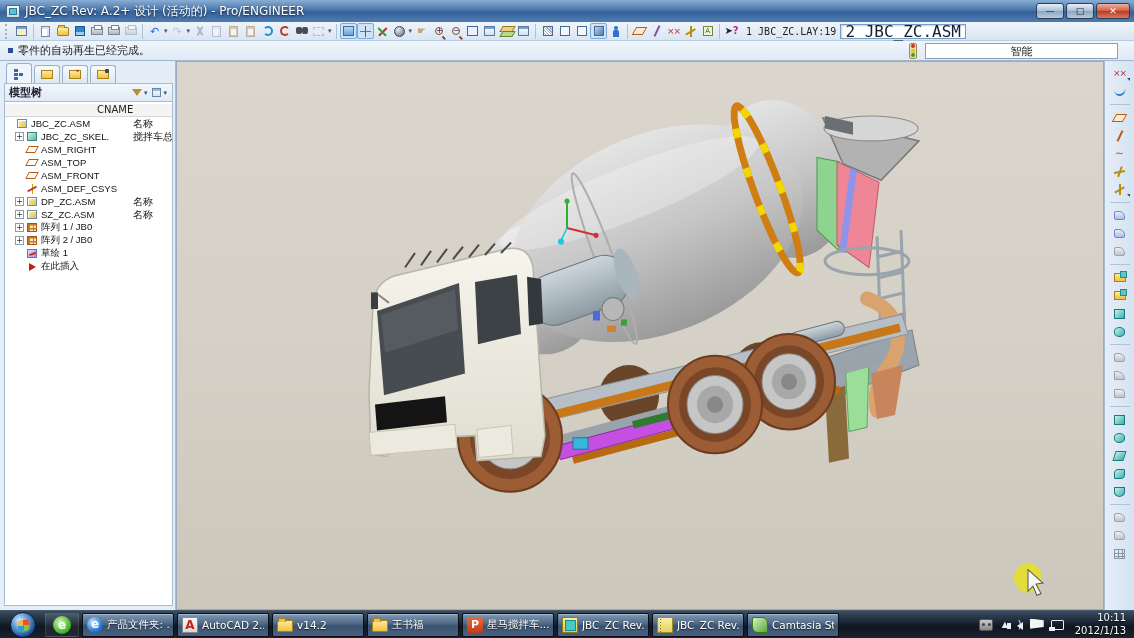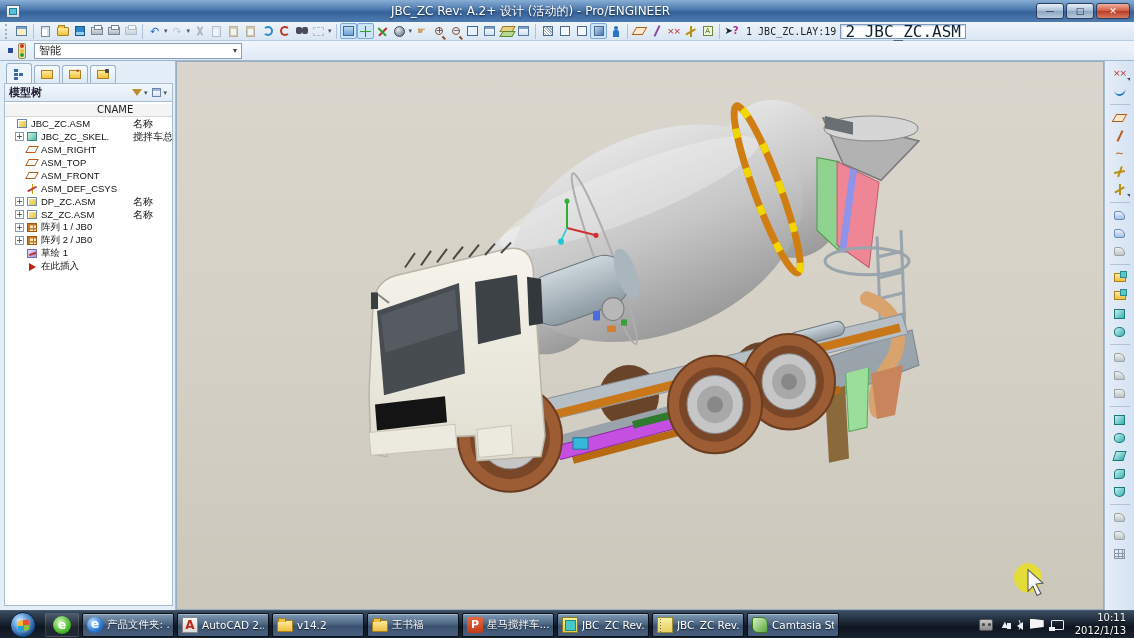--- a/index.html
+++ b/index.html
@@ -2,21 +2,21 @@
 <html><head>
 <meta charset="utf-8">
 <style>
   * { margin:0; padding:0; box-sizing:border-box; }
   html,body { width:1134px; height:638px; overflow:hidden;
     font-family:"DejaVu Sans","Liberation Sans",sans-serif; font-size:11px; }
   .app { width:1134px; height:638px; display:flex; flex-direction:column; background:#dce8f5; }
 
   
   .titlebar { height:22px; background:linear-gradient(#88aed4,#4a76ab 45%,#35619a 55%,#4f7cb0);
-    display:flex; align-items:center; color:#fff; padding:0 4px; flex:0 0 auto;text-align:center; }
+    display:flex; align-items:center; color:#fff; padding:0 4px; flex:0 0 auto; }
   .title-ico { width:14px; height:13px; background:linear-gradient(#f7f7f7,#cfd8e2); border:1px solid #4a6a8a;
     margin:0 5px 0 2px; position:relative; }
   .title-ico::after{ content:""; position:absolute; inset:2px; background:#58c0d8; border:1px solid #2a7a9a; }
   .title-text { font-size:12px; text-shadow:0 1px 2px #123; flex:1; white-space:nowrap; }
   .winbtns { display:flex; gap:2px; }
   .winbtn { width:28px; height:16px; border:1px solid #2a3f5a; border-radius:3px;
     background:linear-gradient(#e8f0f8,#a8bdd4 50%,#8aa4c0 50%,#b8cada); color:#223; font-size:9px;
     display:flex; align-items:center; justify-content:center; line-height:1; }
   .winbtn.close { background:linear-gradient(#f0b0a0,#d05a40 50%,#b83a22 50%,#d87a60); color:#fff; width:34px; }
 
@@ -89,22 +89,22 @@
     display:flex; align-items:center; min-width:118px; color:#123; }
 
   
   .msgbar { height:20px; background:linear-gradient(#f0f6fc,#dfeaf5); border-bottom:1px solid #9fb6cc;
     display:flex; align-items:center; padding:0 6px; flex:0 0 auto; }
   .msg-bullet { width:5px; height:5px; background:#2a4a9a; margin:0 5px 0 2px; flex:0 0 auto; }
   .msg-text { color:#222; flex:1; white-space:nowrap; }
   .traffic { width:8px; height:16px; background:#e8e0b0; border:1px solid #9a8a50; border-radius:2px;
     display:flex; flex-direction:column; align-items:center; justify-content:space-evenly; margin-right:8px; }
   .traffic i { width:4px; height:4px; border-radius:50%; display:block; }
-  .filterbox { width:208px; height:16px; background:#fff; border:1px solid #8aa0b8; display:flex; align-items:center;
-    padding:0 4px; margin-right:10px; color:#222; }
+  .filterbox { width:193px; height:16px; background:#fff; border:1px solid #8aa0b8; display:flex; align-items:center;
+    padding:0 4px; margin-right:10px; color:#222;flex-direction:column; }
   .filterbox .caret { margin-left:auto; font-size:8px; color:#445; }
 
   
   .main { flex:1; display:flex; min-height:0; background:#dce8f5; }
   .navigator { width:176px; flex:0 0 auto; display:flex; flex-direction:column; background:#e4eef8;
     border-right:1px solid #a8bcd0; padding:2px 2px 4px 4px; }
   .nav-tabs { height:20px; display:flex; align-items:flex-end; gap:2px; padding-left:2px; }
   .nav-tab { width:26px; height:18px; border:1px solid #9ab0c6; border-bottom:none; border-radius:3px 3px 0 0;
     background:linear-gradient(#f8fbfe,#dce8f4); display:flex; align-items:center; justify-content:center; }
   .nav-tab.on { background:#eef5fc; height:20px; }
@@ -367,20 +367,21 @@
     <span class="ti">
         <span class="g-selhelp">➤</span>
         <span class="g-selhelp" style="color:#b02a90;font-weight:bold;">?</span>
       </span>
     <span class="lay-label">1 JBC_ZC.LAY:19</span>
     <span class="model-box">2 JBC_ZC.ASM</span>
   </div>
 
   <div class="msgbar">
     <span class="msg-bullet"></span>
+    <span class="msg-text">零件的自动再生已经完成。</span>
     <span class="traffic">
       <i style="background:#d03020;"></i>
         <i style="background:#e8c020;"></i>
         <i style="background:#30a030;"></i>
     </span>
     <span class="filterbox">
       <span>智能</span>
       <span class="caret">▾</span>
     </span>
   </div>

